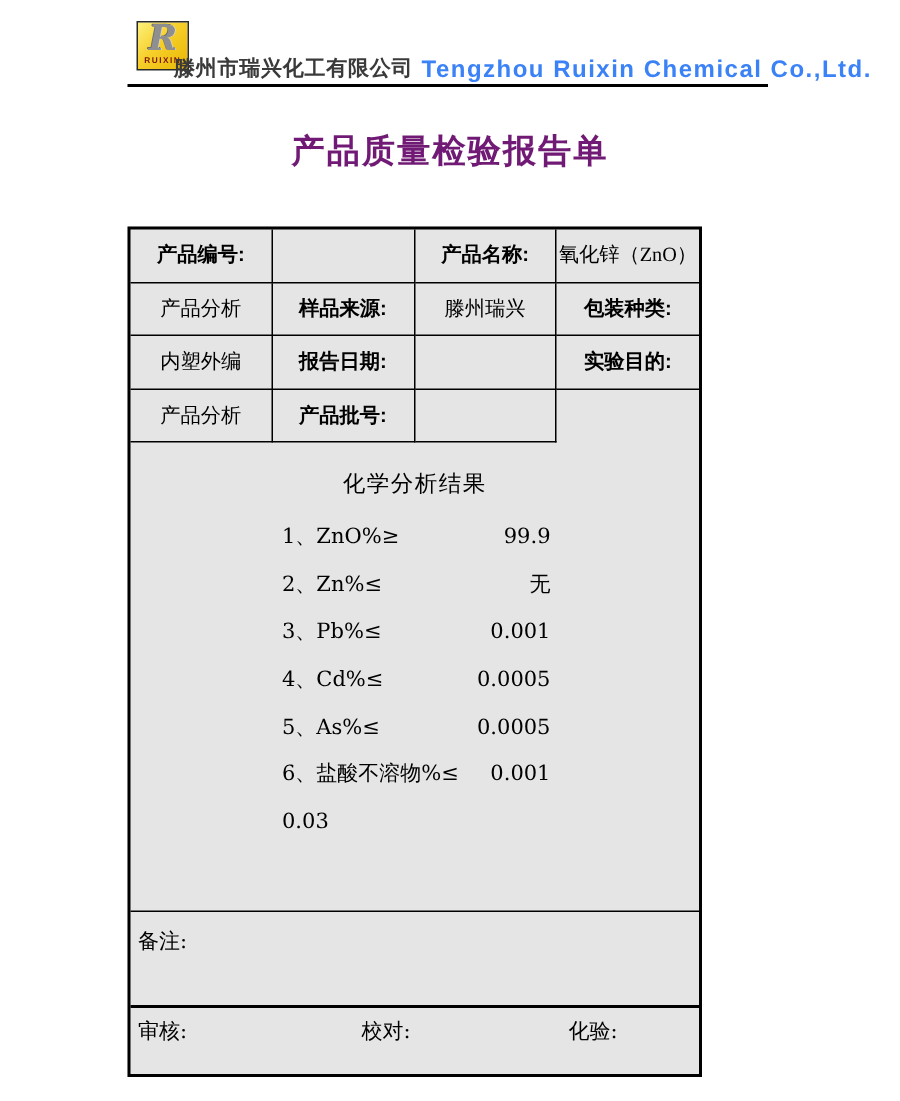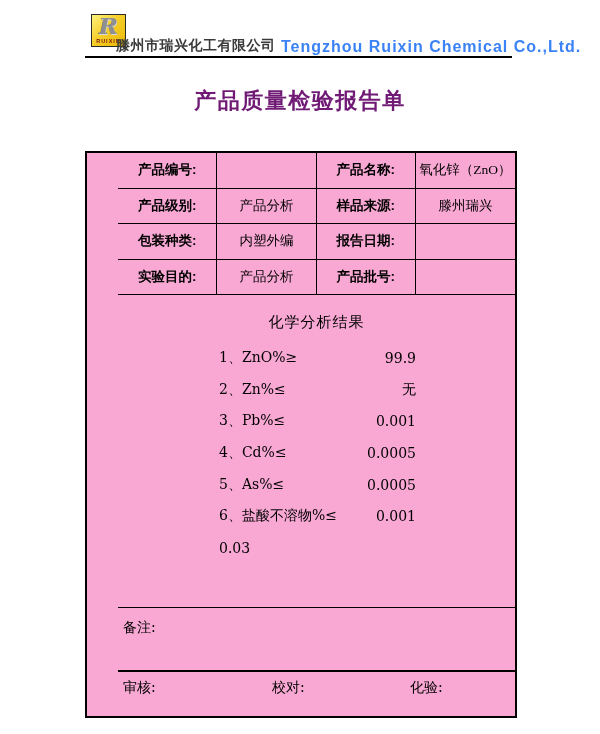--- a/index.html
+++ b/index.html
@@ -35,22 +35,22 @@
   .header-rule { position:absolute; left:85px; top:56px; width:427px; height:2px; background:#000; }
 
   
   .title {
     position:absolute; left:0; top:88px; width:600px; text-align:center;
     font-size:22px; line-height:26px; font-weight:bold; letter-spacing:1.5px; color:#701a75;
   }
 
   
   .report-table {
-    position:absolute; left:85px; top:151px; width:432px; height:567px;
-    border:2px solid #000; background:#f9a8d4;padding-left:31px;
+    position:absolute; left:85px; top:151px; width:383px; height:567px;
+    border:2px solid #000; background:#e5e5e5;
   }
   .info-grid { display:grid; grid-template-columns:repeat(4,1fr); }
   .info-cell {
     height:35.5px; line-height:34px; border-right:1px solid #000; border-bottom:1px solid #000;
     text-align:center; font-size:13.5px; overflow:hidden; white-space:nowrap;
   }
   .info-cell:nth-child(4n){ border-right:none; }
   .info-cell.lbl { font-weight:bold; }
   .info-cell.val { font-family:Liberation Serif, serif; font-weight:normal; }
 
@@ -95,21 +95,20 @@
 <div class="title">产品质量检验报告单</div>
 
 <div class="report-table">
 
   <div class="info-grid">
     <div class="info-cell lbl">产品编号:</div>
     <div class="info-cell val"></div>
     <div class="info-cell lbl">产品名称:</div>
     <div class="info-cell val">氧化锌（ZnO）</div>
 
-    <div class="info-cell lbl">产品级别:</div>
     <div class="info-cell val">产品分析</div>
     <div class="info-cell lbl">样品来源:</div>
     <div class="info-cell val">滕州瑞兴</div>
 
     <div class="info-cell lbl">包装种类:</div>
     <div class="info-cell val">内塑外编</div>
     <div class="info-cell lbl">报告日期:</div>
     <div class="info-cell val"></div>
 
     <div class="info-cell lbl">实验目的:</div>

